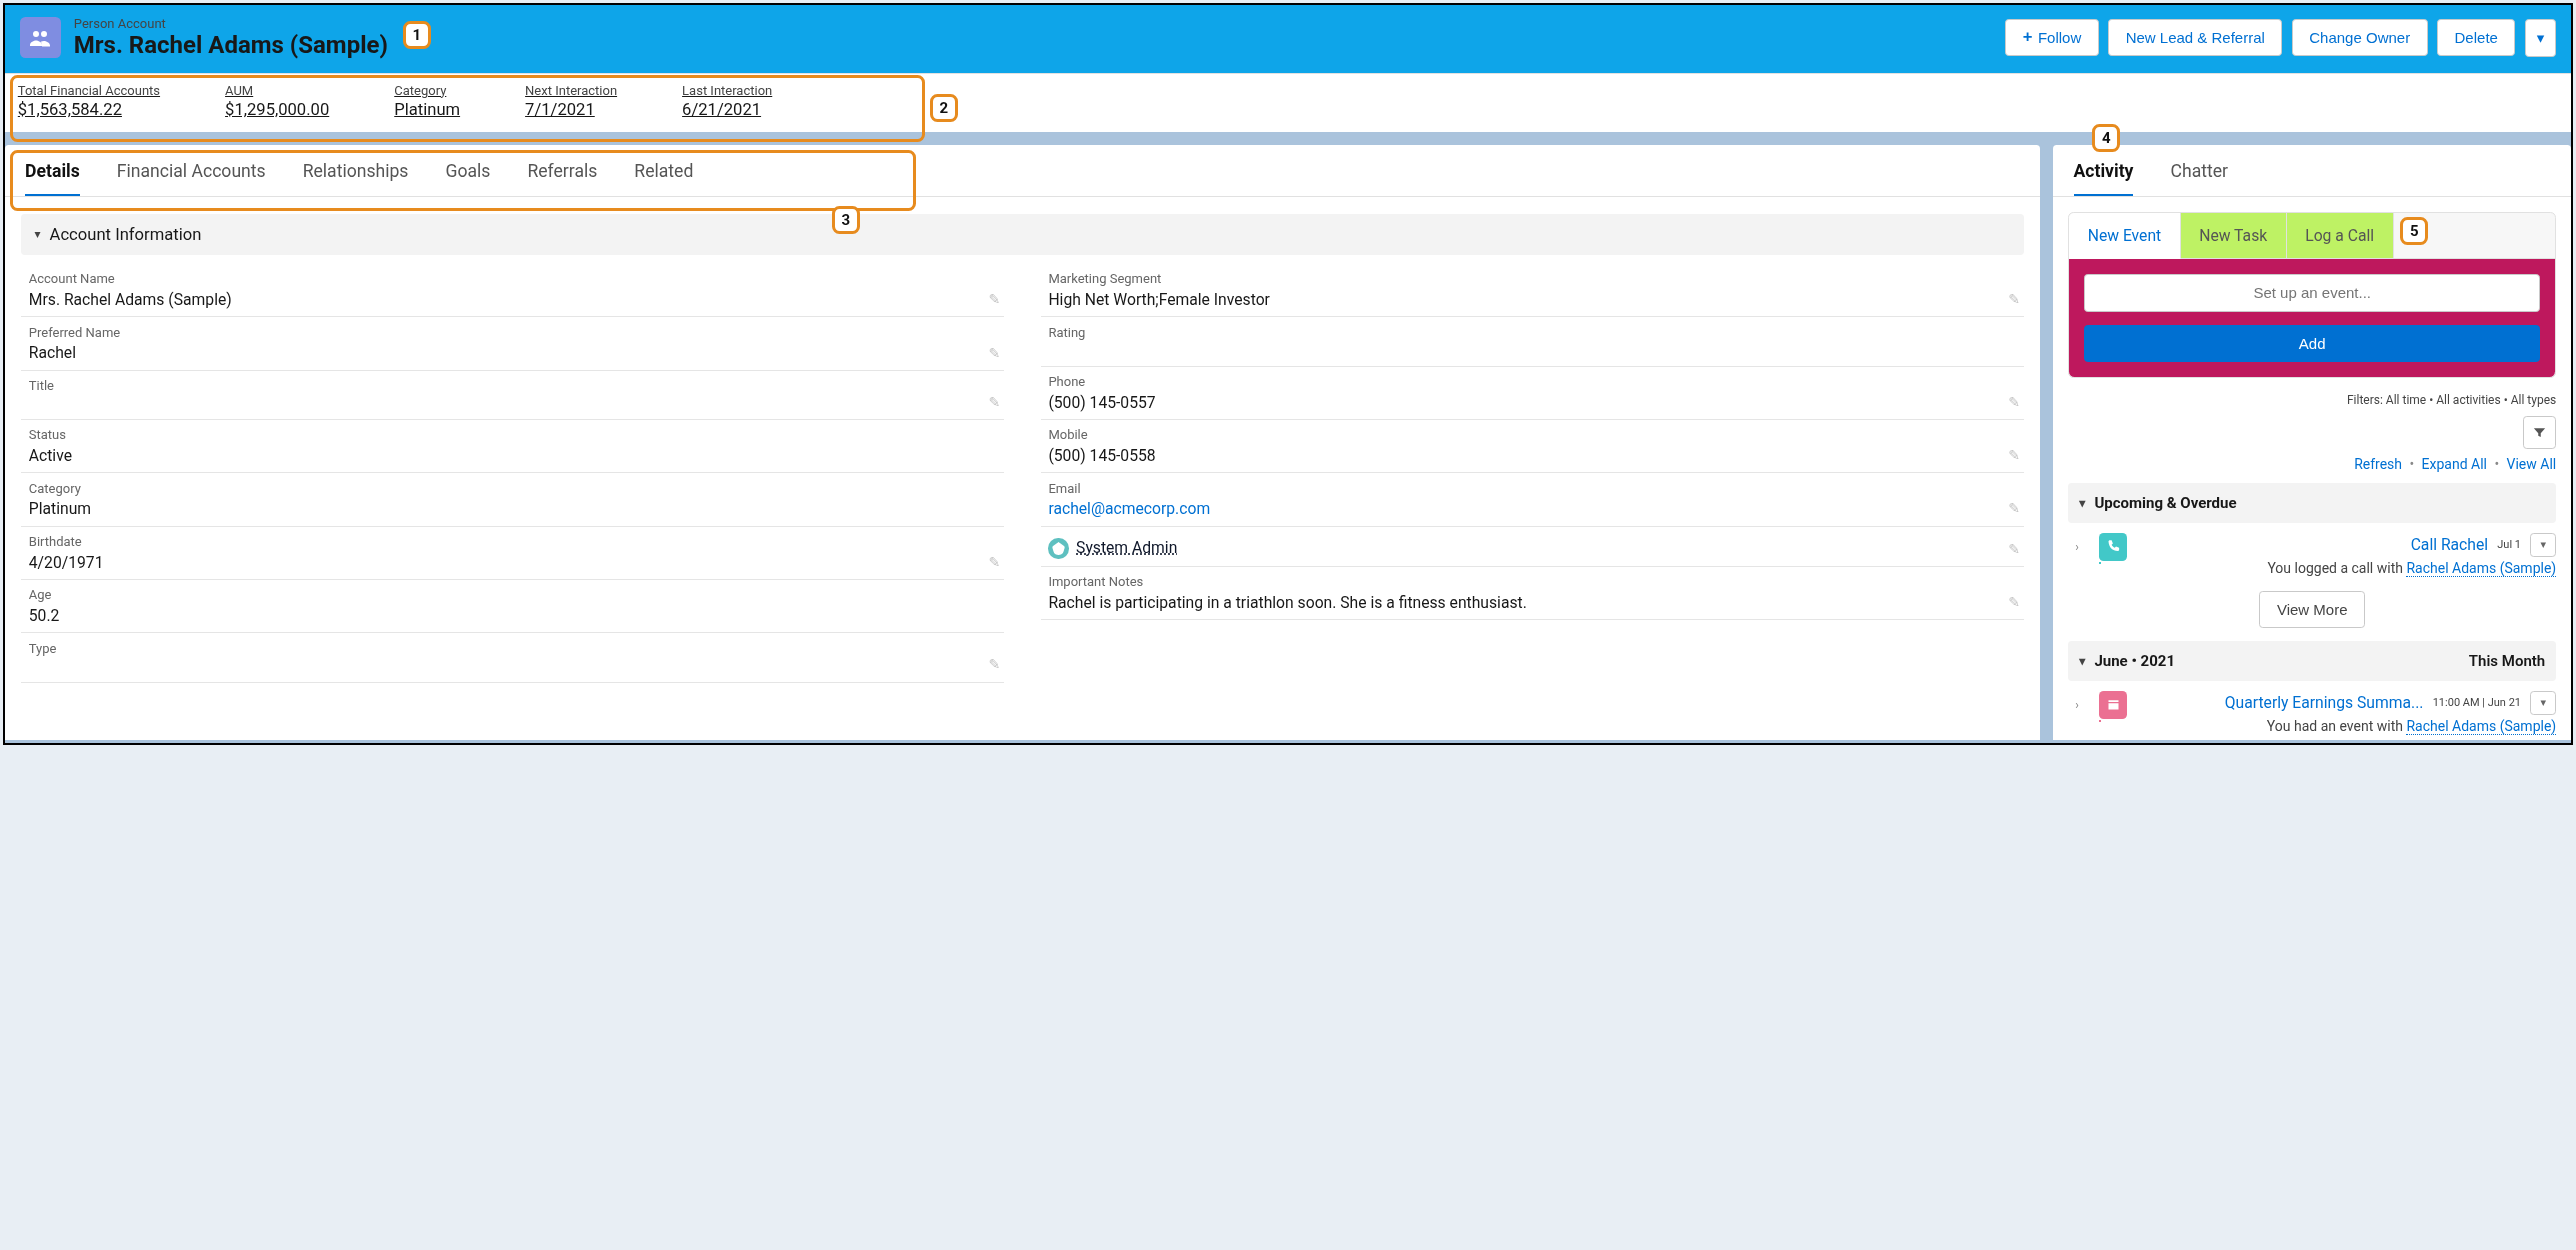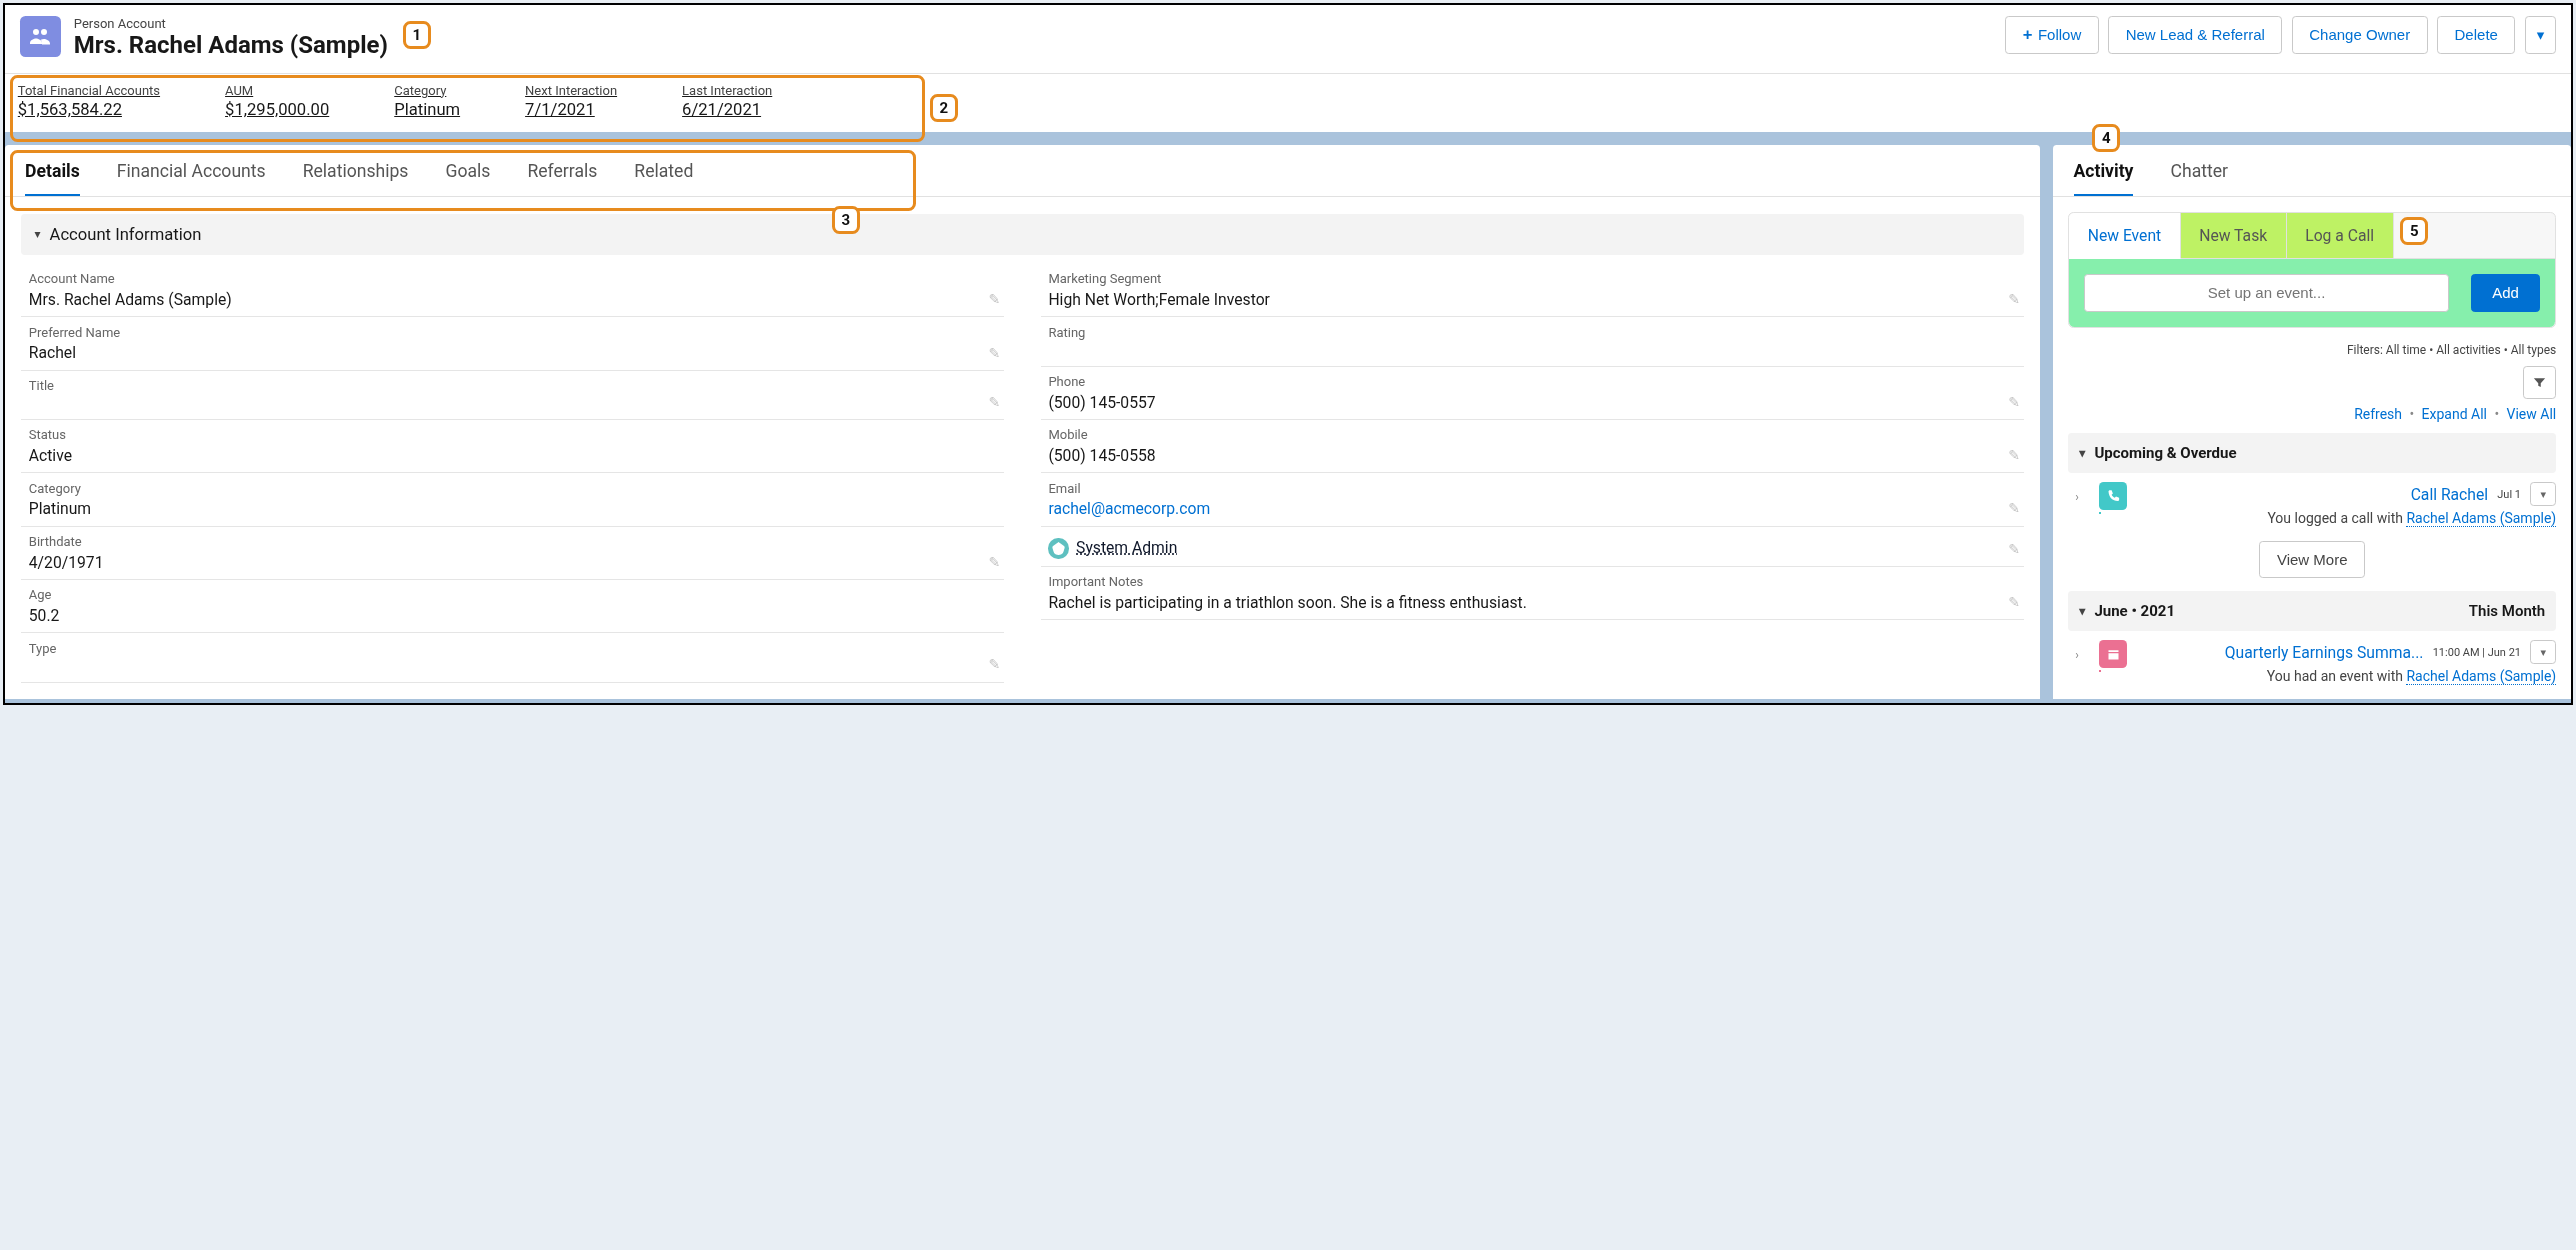--- a/index.html
+++ b/index.html
@@ -5,24 +5,24 @@
   * { box-sizing: border-box; margin: 0; padding: 0; }
   body {
     font-family: -apple-system, BlinkMacSystemFont, "Segoe UI", Roboto, Helvetica, Arial, sans-serif;
     background: #e8eef4;
     color: #181818;
     font-size: 13px;
     padding: 2.8px;
   }
   .outer-frame { border: 2.8px solid #000; background:#e8eef4; }
   .header-bar {
-    background: #ffffff;
+    background: #0ea5e9;
     padding: 11px 15px 13px 15px;
     display: flex;
-    align-items: flex-start;
+    align-items: center;
     gap: 13px;
     border-bottom: 0.9px solid #e1e1e1;
   }
   .header-icon {
     width: 41px; height: 41px; border-radius:5.5px;
     background:#7f8de1;
     display:flex; align-items:center; justify-content:center;
     flex:0 0 41px;
   }
   .header-icon svg { fill:#fff; }
@@ -90,21 +90,21 @@
     background:#f7f7f7;
   }
   .activity-tabs { display:flex; }
   .atab {
     padding:13px 18.5px; font-size:15.7px; color:#555; cursor:pointer;
     background:#bef264; border-right:0.9px solid #e1e1e1; border-bottom:0.9px solid #e1e1e1;
   }
   .atab.first { border-radius:5.5px 0 0 0; }
   .atab.active { background:#fff; color:#0070d2; border-bottom-color:#fff;}
   .atab-spacer { flex:1; border-bottom:0.9px solid #e1e1e1; }
-  .activity-body { background:#86efac; padding:15px; display:flex; gap:22px; border-radius:0 0 5.5px 5.5px;}
+  .activity-body { background:#be185d; padding:15px; display:flex; gap:13px; border-radius:0 0 5.5px 5.5px;flex-direction:column;}
   .setup-input {
     flex:1; border:0.9px solid #c9c9c9; border-radius:3.7px; padding:9.2px 11px;
     text-align:center; color:#777; font-size:15px; background:#fff;
   }
   .add-btn {
     background:#0070d2; color:#fff; border:0.9px solid #0070d2; border-radius:3.7px;
     padding:9.2px 20.3px; font-size:15px; cursor:pointer;
   }
   .filters-row {
     display:flex; justify-content:flex-end; align-items:flex-end; gap:9.2px;

